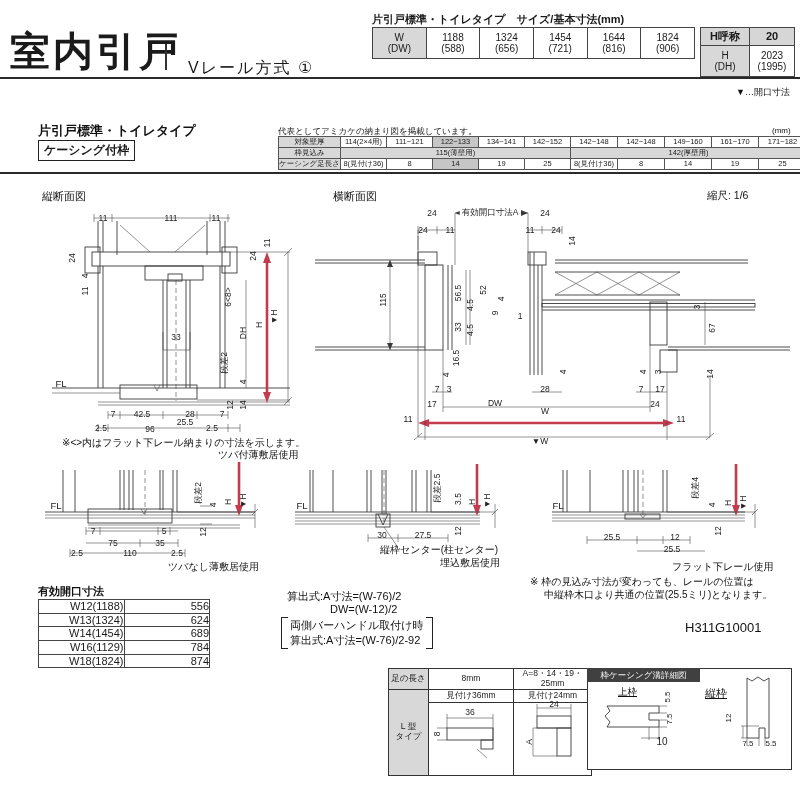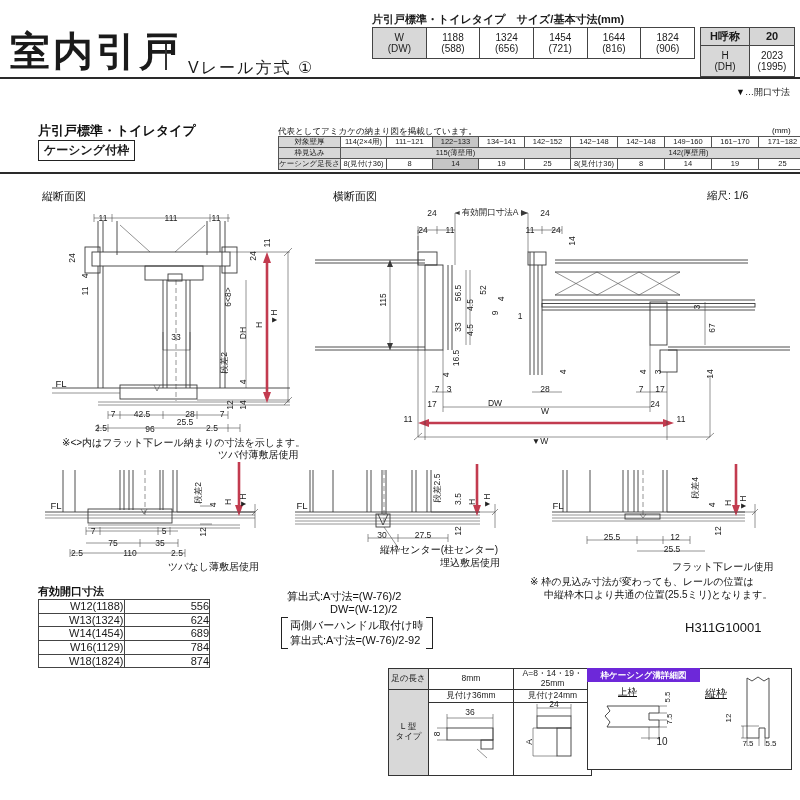--- a/index.html
+++ b/index.html
@@ -33,21 +33,21 @@
   
   .leg-tbl th,.leg-tbl td{font-size:8.5px;border-color:#333;}
   .leg-tbl .hd{height:13px;}
   .boxed{display:inline-block;border:1.2px solid #222;padding:1px 5px;font-weight:bold;font-size:12px;}
   .brk{position:absolute;padding:1px 9px;}
   .brk::before,.brk::after{content:"";position:absolute;top:0;bottom:0;width:6px;
     border-top:1.4px solid #222;border-bottom:1.4px solid #222;}
   .brk::before{left:0;border-left:1.4px solid #222;}
   .brk::after{right:0;border-right:1.4px solid #222;}
   .note{font-size:10px;}
-  .blackbar{position:absolute;background:#6d28d9;color:#fff;font-size:8.5px;font-weight:bold;
+  .blackbar{position:absolute;background:#404040;color:#fff;font-size:8.5px;font-weight:normal;
     text-align:center;line-height:14px;height:14px;}
   .underl{text-decoration:underline;}
   svg{position:absolute;overflow:visible;}
   svg line,svg path,svg rect,svg polyline{stroke:#3a3a3a;fill:none;stroke-width:0.9;}
   .thin{stroke-width:0.55;}
   .red{stroke:var(--accent);stroke-width:2.6;}
   .redhead{fill:var(--accent);stroke:none;}
 </style>
 </head>
 <body>

